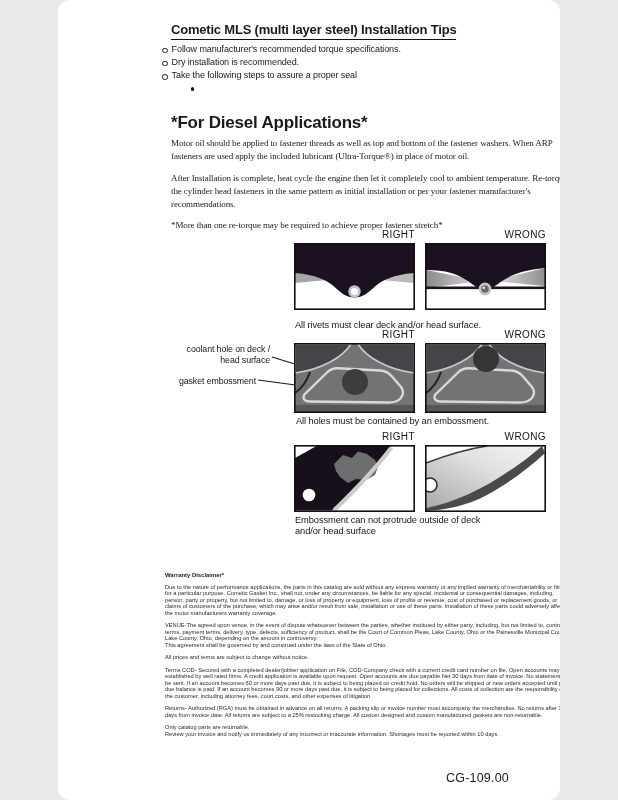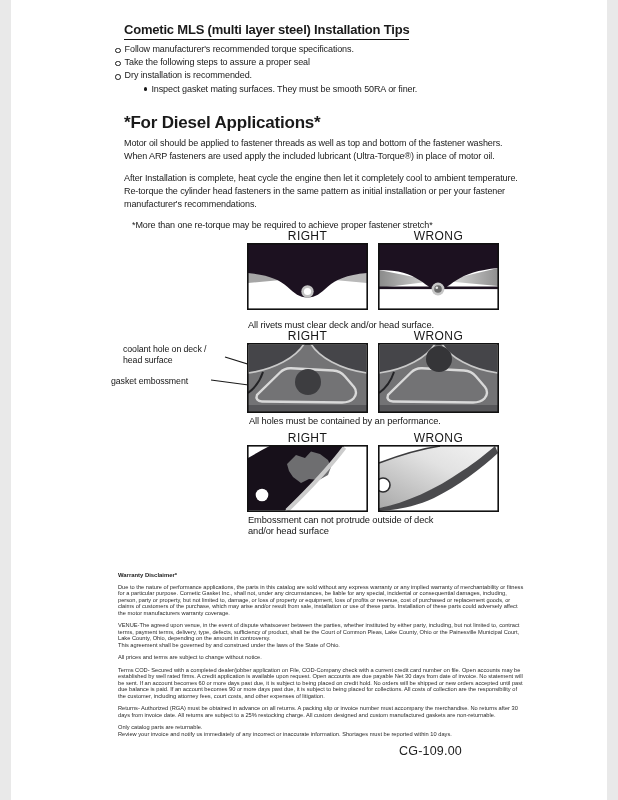--- a/index.html
+++ b/index.html
@@ -1,79 +1,79 @@
 <!DOCTYPE html>
 <html><head>
 <meta charset="utf-8">
 <style>
   html,body{margin:0;padding:0;background:#e9e9e9;}
   .page{
-    position:relative;width:596px;height:800px;background:#ffffff;
+    position:relative;width:502px;height:800px;background:#ffffff;
     font-family:"Liberation Sans",sans-serif;color:#1a1a1a;overflow:hidden;
     margin:0 auto;
+    border-radius:12px;
   }
   
   .title{
     position:absolute;left:113px;top:22px;
     font-size:13px;font-weight:bold;letter-spacing:-0.2px;
     border-bottom:1.6px solid #111;padding-bottom:2px;white-space:nowrap;
   }
   
   .bullets{position:absolute;left:104px;top:43px;width:420px;font-size:9px;letter-spacing:-0.1px;text-align:center;}
   .b-row{display:flex;align-items:flex-start;line-height:13.2px;}
   .b-row.sub{padding-left:29px;}
   .marker{flex:0 0 auto;margin-top:4.6px;margin-right:4px;}
   .circ{width:3.6px;height:3.6px;border:0.9px solid #1a1a1a;border-radius:50%;background:#fff;}
   .dot{width:3.4px;height:3.4px;border-radius:50%;background:#1a1a1a;margin-top:4.8px;}
   
   .diesel{position:absolute;left:113px;top:117px;width:402px;font-size:9px;line-height:12.9px;letter-spacing:-0.1px;}
   .diesel h2{font-size:17px;font-weight:bold;margin:0 0 7px 0;letter-spacing:-0.2px;}
-  .diesel p{margin:0 0 9px 0;}
-  .diesel .note{margin:8px;}
+  .diesel p{margin:0 0 9px 0;font-family:Liberation Serif, serif;}
+  .diesel .note{margin:0;}
   
   .dg-label{
-    position:absolute;width:121px;text-align:center;
-    font-size:12px;letter-spacing:0.4px;color:#161616;
+    position:absolute;width:121px;text-align:right;
+    font-size:10px;letter-spacing:0.4px;color:#161616;
   }
   .dg-img{position:absolute;width:121px;display:block;}
   .dg-caption{position:absolute;font-size:9.3px;letter-spacing:-0.1px;line-height:11px;color:#161616;}
   .anno{
-    position:absolute;font-size:8.8px;line-height:10.5px;text-align:left;color:#161616;letter-spacing:-0.1px;
+    position:absolute;font-size:8.8px;line-height:10.5px;text-align:right;color:#161616;letter-spacing:-0.1px;
   }
   .pointer-svg{position:absolute;pointer-events:none;}
   
   .warranty{position:absolute;left:107px;top:572px;width:407px;font-size:5.7px;line-height:6.5px;color:#2a2a2a;}
   .warranty h3{font-size:5.9px;font-weight:bold;margin:0 0 5px 0;color:#1a1a1a;}
   .warranty p{margin:0 0 6px 0;white-space:pre-line;}
   
-  .doc-code{position:absolute;left:388px;top:744px;font-size:12.5px;letter-spacing:0.2px;color:#222;}
+  .doc-code{position:absolute;left:388px;top:771px;font-size:12.5px;letter-spacing:0.2px;color:#222;}
 </style>
 </head>
 <body>
 
 <div class="page">
 
   <div class="title">Cometic MLS (multi layer steel) Installation Tips</div>
 
   <div class="bullets">
     <div class="b-row">
       <span class="marker circ"></span>
       <span>Follow manufacturer's recommended torque specifications.</span>
     </div>
     <div class="b-row">
       <span class="marker circ"></span>
-      <span>Take the following steps to assure a proper seal</span>
+      <span>Dry installation is recommended.</span>
     </div>
     <div class="b-row">
       <span class="marker circ"></span>
-      <span>Dry installation is recommended.</span>
+      <span>Take the following steps to assure a proper seal</span>
     </div>
     <div class="b-row sub">
       <span class="marker dot"></span>
-      <span>Inspect gasket mating surfaces.  They must be smooth 50RA or finer.</span>
     </div>
   </div>
 
   <div class="diesel">
     <h2>*For Diesel Applications*</h2>
     <p>Motor oil should be applied to fastener threads as well as top and bottom of the fastener washers. When ARP fasteners are used apply the included lubricant (Ultra-Torque®) in place of motor oil.</p>
     <p>After Installation is complete, heat cycle the engine then let it completely cool to ambient temperature. Re-torque the cylinder head fasteners in the same pattern as initial installation or per your fastener manufacturer's recommendations.</p>
     <p class="note">*More than one re-torque may be required to achieve proper fastener stretch*</p>
   </div>
 
@@ -140,21 +140,21 @@
     <rect x="1" y="1" width="119" height="68" fill="#737375"></rect>
     <rect x="1" y="62" width="119" height="7" fill="#57575a"></rect>
     <path d="M1,1 H57 C49,14 28,26.5 1,30 Z" fill="#454549" stroke="#c9c9c9" stroke-width="1.6"></path>
     <path d="M120,1 H64 C72,14 93,26.5 120,30 Z" fill="#454549" stroke="#c9c9c9" stroke-width="1.6"></path>
     <path d="M15,58.5 C10.5,58.5 8.5,55.5 10,52 L33,29.5 C36,26.5 40,25 44,25.2 L86,27.5 C90.5,27.8 95,30 98,33.5 L107,44 C110,47.5 109.5,52.5 106.5,55.5 C103.5,58.5 99,59.5 95,59.5 Z" fill="none" stroke="#d9d9d9" stroke-width="2.4"></path>
     <path d="M1,50 C8,45 13,38 16,29" stroke="#232326" stroke-width="2" fill="none"></path>
     <circle cx="61" cy="16" r="13" fill="#353538"></circle>
     <rect x="0.8" y="0.8" width="119.4" height="68.4" fill="none" stroke="#111" stroke-width="1.6"></rect>
   </svg>
 
-  <div class="dg-caption" style="left:238px;top:416px;width:250px">All holes must be contained by an performance.</div>
+  <div class="dg-caption" style="left:238px;top:416px;width:250px">All holes must be contained by an embossment.</div>
 
   <div class="dg-label" style="left:236px;top:431px">RIGHT</div>
   <div class="dg-label" style="left:367px;top:431px">WRONG</div>
 
   <svg class="dg-img" style="left:236px;top:445px" width="121" height="67" viewBox="0 0 121 67">
     <rect x="1" y="1" width="119" height="65" fill="#ffffff"></rect>
     <path d="M1,13 C9,8.5 16,4.5 22.5,1 H97 C87,16 73,32 59,45.5 C50.5,53.5 44,59.5 38,65.5 H1 Z" fill="#17101a"></path>
     <polygon points="40,19 49,10 58,13 64,6.5 73,9 81,15 84,22 81,30 72,35 62,34 54,38 46,32 42,26" fill="#6e6e70"></polygon>
     <path d="M40,65.5 C56,50 79,27 97.5,2.5" stroke="#cccccc" stroke-width="4.2" fill="none"></path>
     <circle cx="15" cy="50" r="6.3" fill="#ffffff"></circle>

